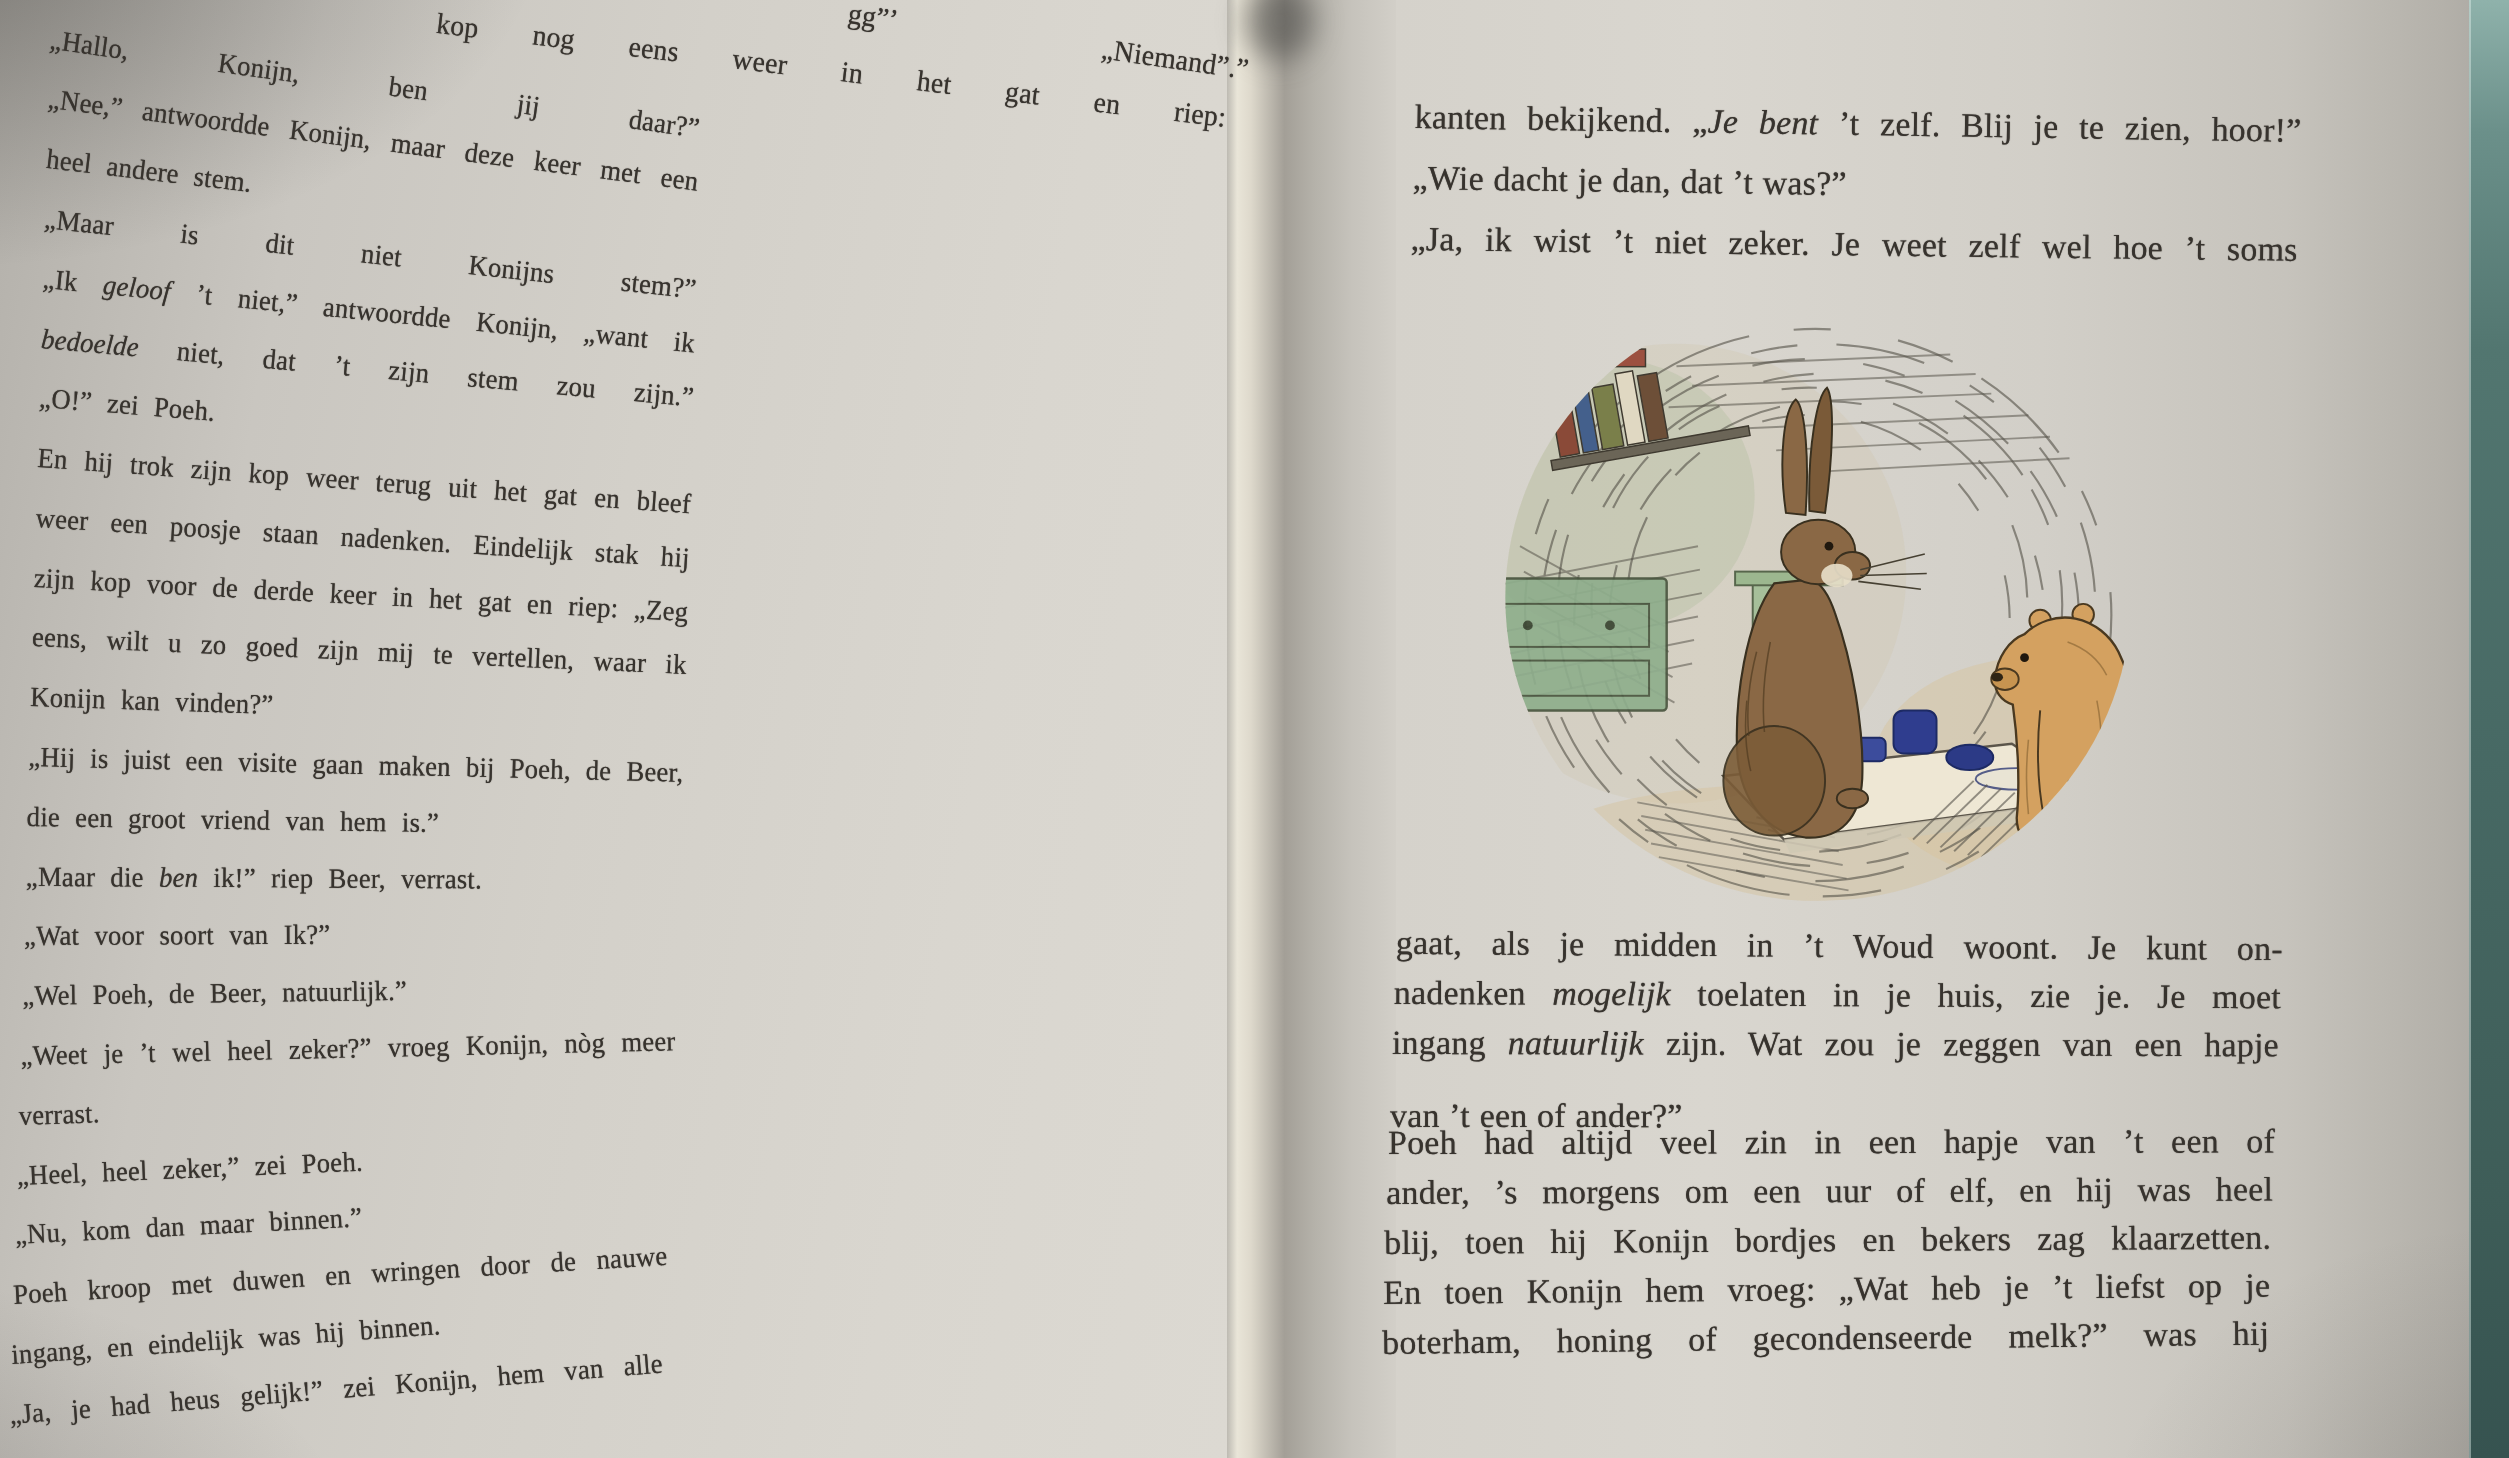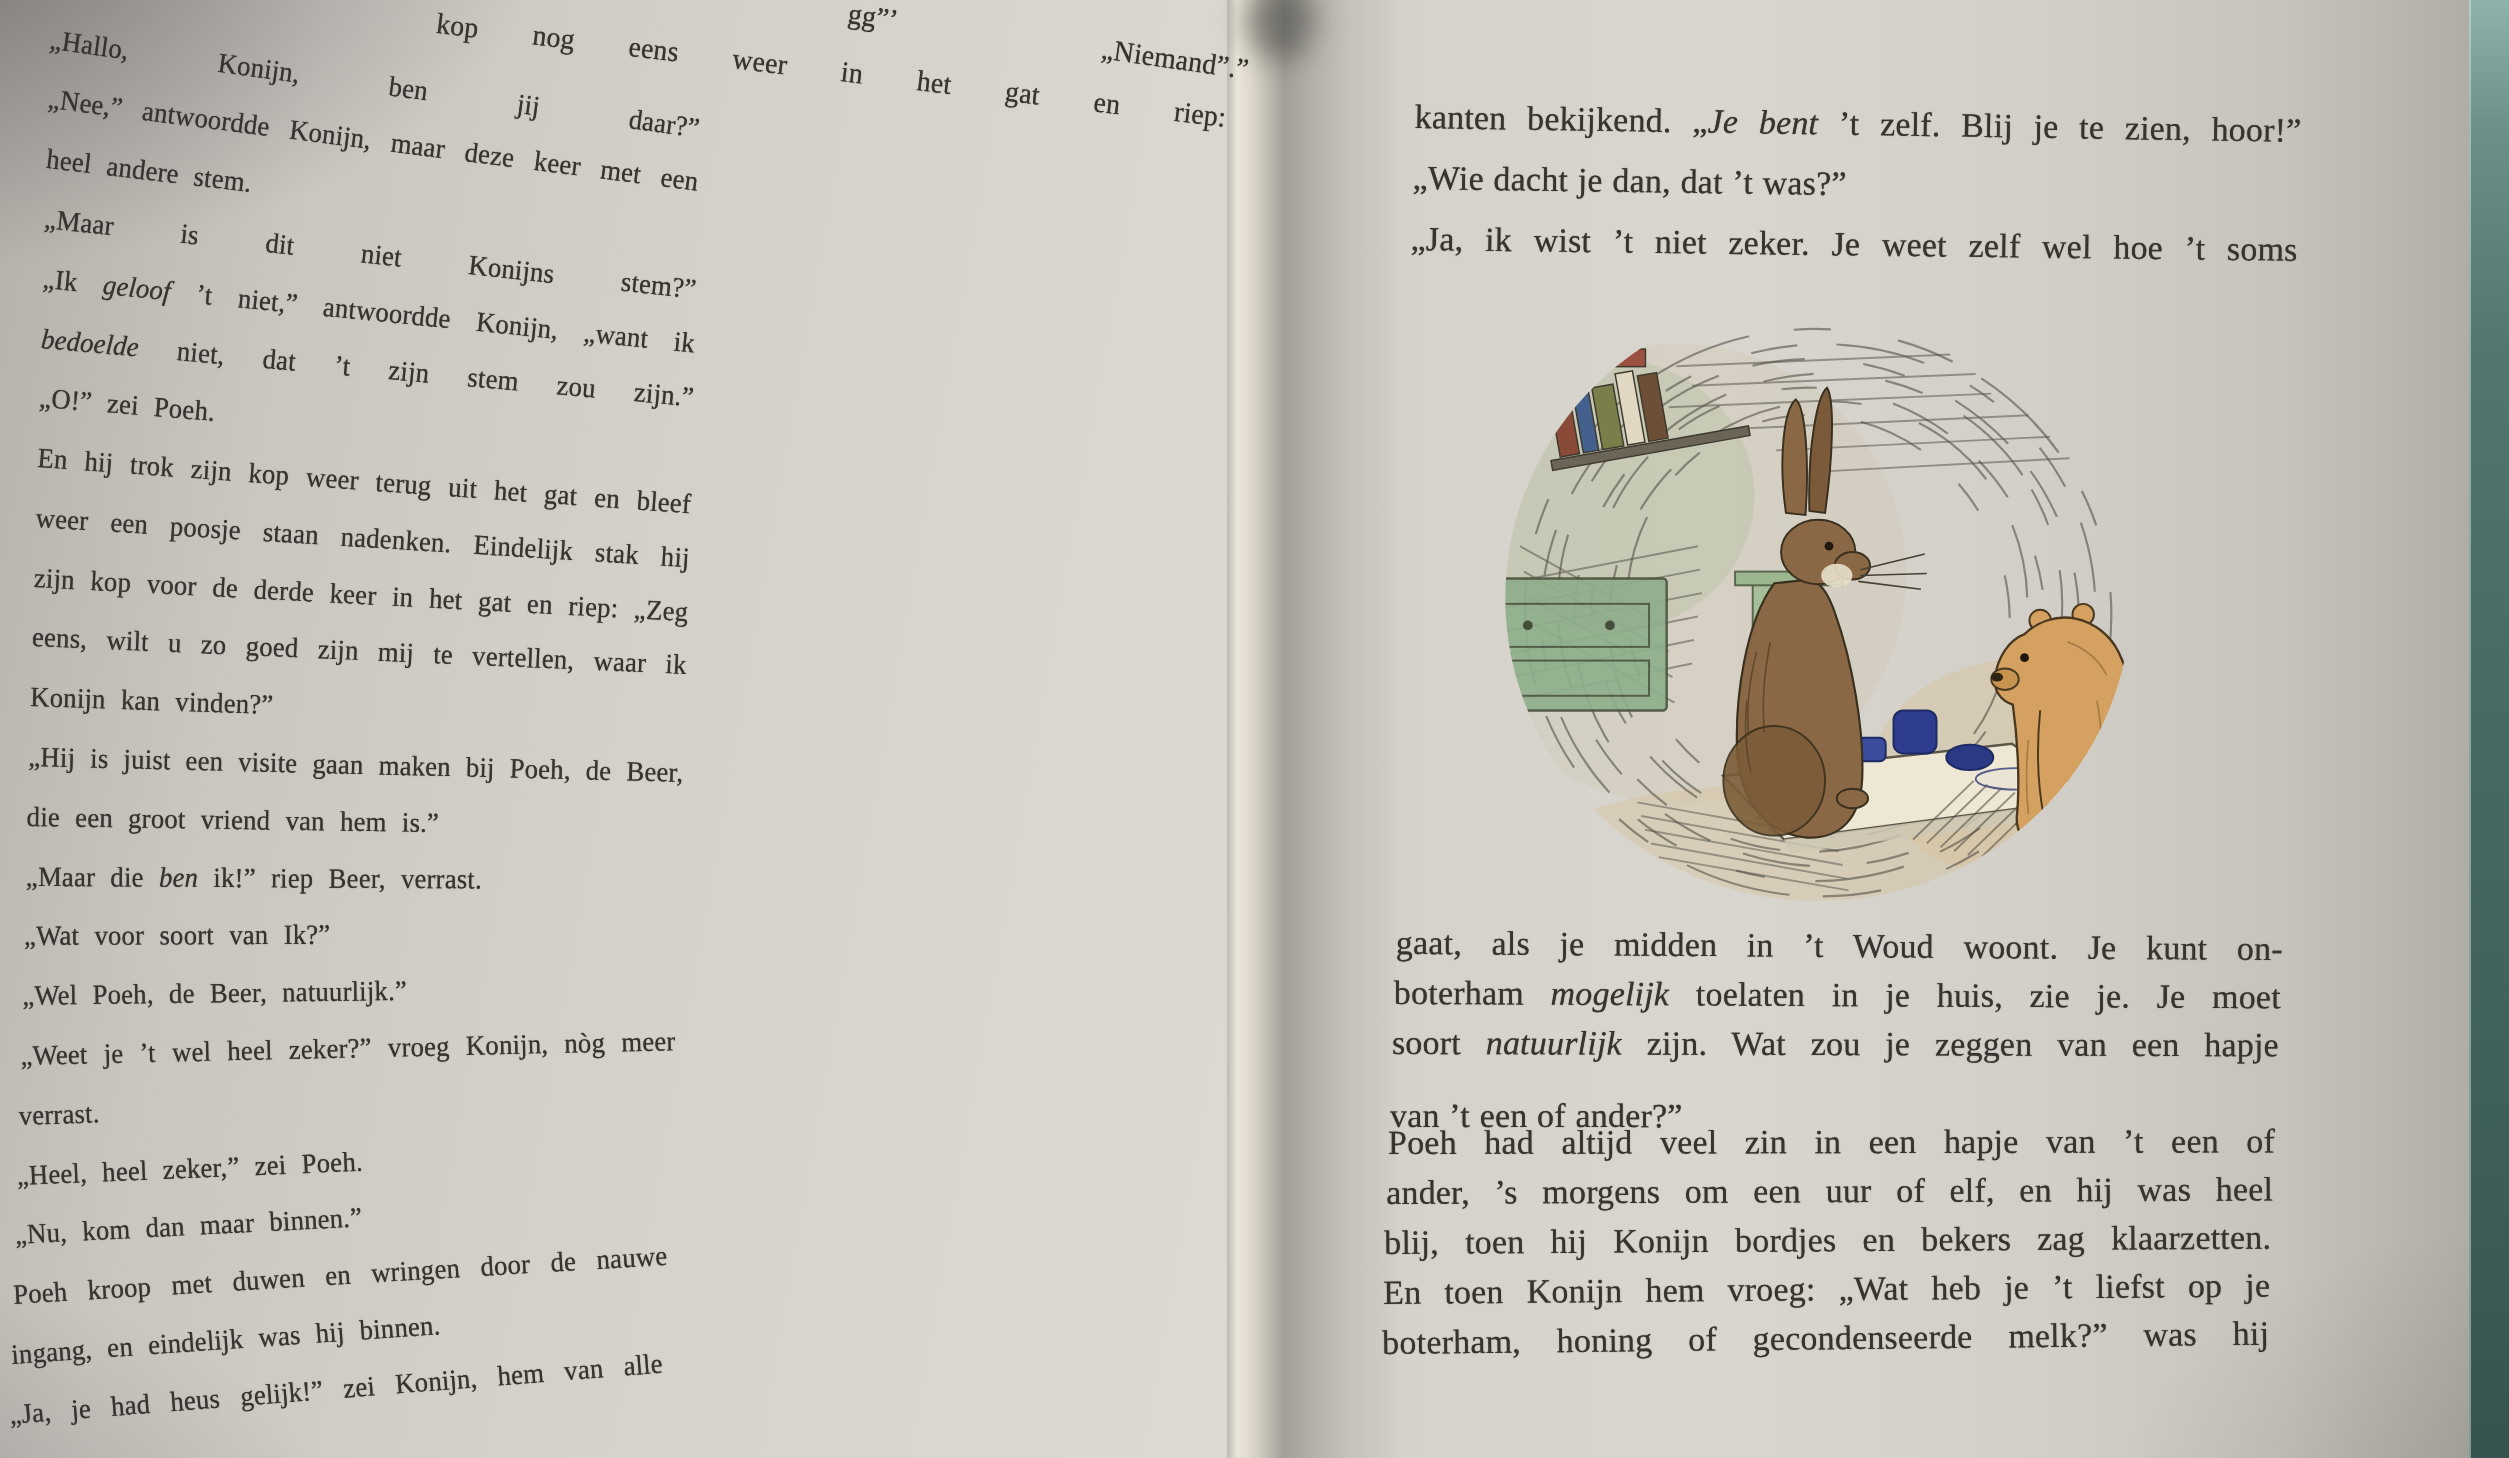--- a/index.html
+++ b/index.html
@@ -215,22 +215,22 @@
             <path d="M640,360 q28,10 40,34" fill="none"></path>
               <path d="M670,420 q8,40 2,84" fill="none"></path>
               <path d="M600,460 q-4,40 0,76" fill="none"></path>
           </g>
         </g>
       </g>
     </svg>
   </div>
 
   <div class="ln rgt jfr" style="left:1396px;top:920px;--r:0.4deg">gaat, als je midden in ’t Woud woont. Je kunt on-</div>
-  <div class="ln rgt jfr" style="left:1394px;top:970px;--r:0.28deg"><span>boterham </span><i>mogelijk</i><span> toelaten in je huis, zie je. Je moet</span></div>
-  <div class="ln rgt jfr" style="left:1392px;top:1020px;--r:0.15deg"><span>soort </span><i>natuurlijk</i><span> zijn. Wat zou je zeggen van een hapje</span></div>
+  <div class="ln rgt jfr" style="left:1394px;top:970px;--r:0.28deg"><span>nadenken </span><i>mogelijk</i><span> toelaten in je huis, zie je. Je moet</span></div>
+  <div class="ln rgt jfr" style="left:1392px;top:1020px;--r:0.15deg"><span>ingang </span><i>natuurlijk</i><span> zijn. Wat zou je zeggen van een hapje</span></div>
   <div class="ln rgt" style="left:1390px;top:1093px;--r:0.03deg">van ’t een of ander?”</div>
   <div class="ln rgt jfr" style="left:1388px;top:1120px;--r:-0.1deg">Poeh had altijd veel zin in een hapje van ’t een of</div>
   <div class="ln rgt jfr" style="left:1386px;top:1170px;--r:-0.23deg">ander, ’s morgens om een uur of elf, en hij was heel</div>
   <div class="ln rgt jfr" style="left:1384px;top:1220px;--r:-0.35deg">blij, toen hij Konijn bordjes en bekers zag klaarzetten.</div>
   <div class="ln rgt jfr" style="left:1383px;top:1270px;--r:-0.48deg">En toen Konijn hem vroeg: „Wat heb je ’t liefst op je</div>
   <div class="ln rgt jfr" style="left:1382px;top:1320px;--r:-0.6deg">boterham, honing of gecondenseerde melk?” was hij</div>
 
 </div>
 
 

